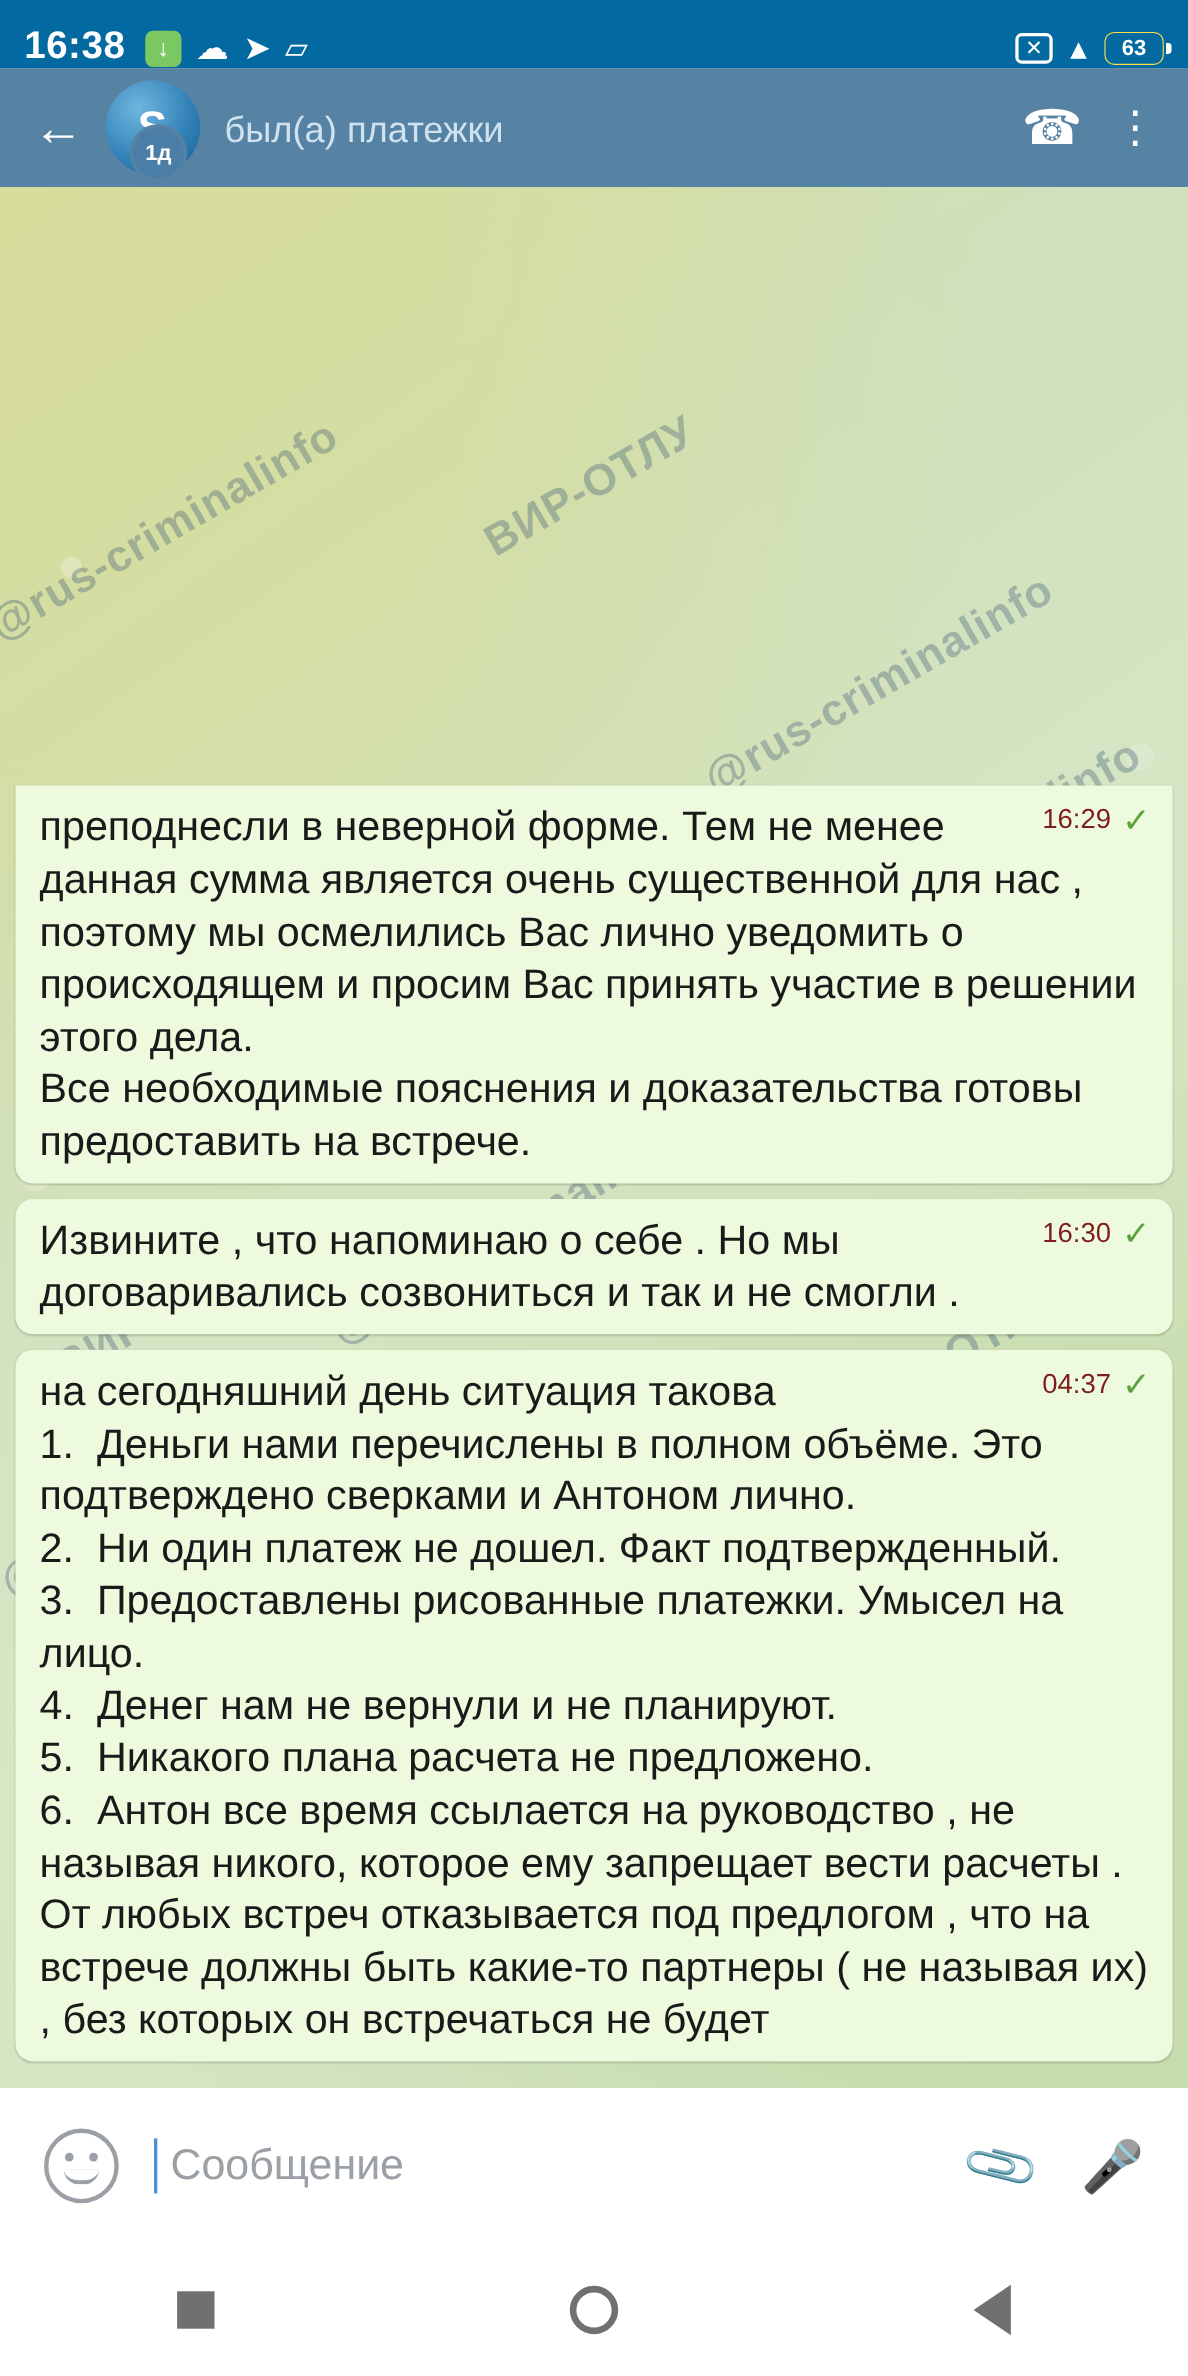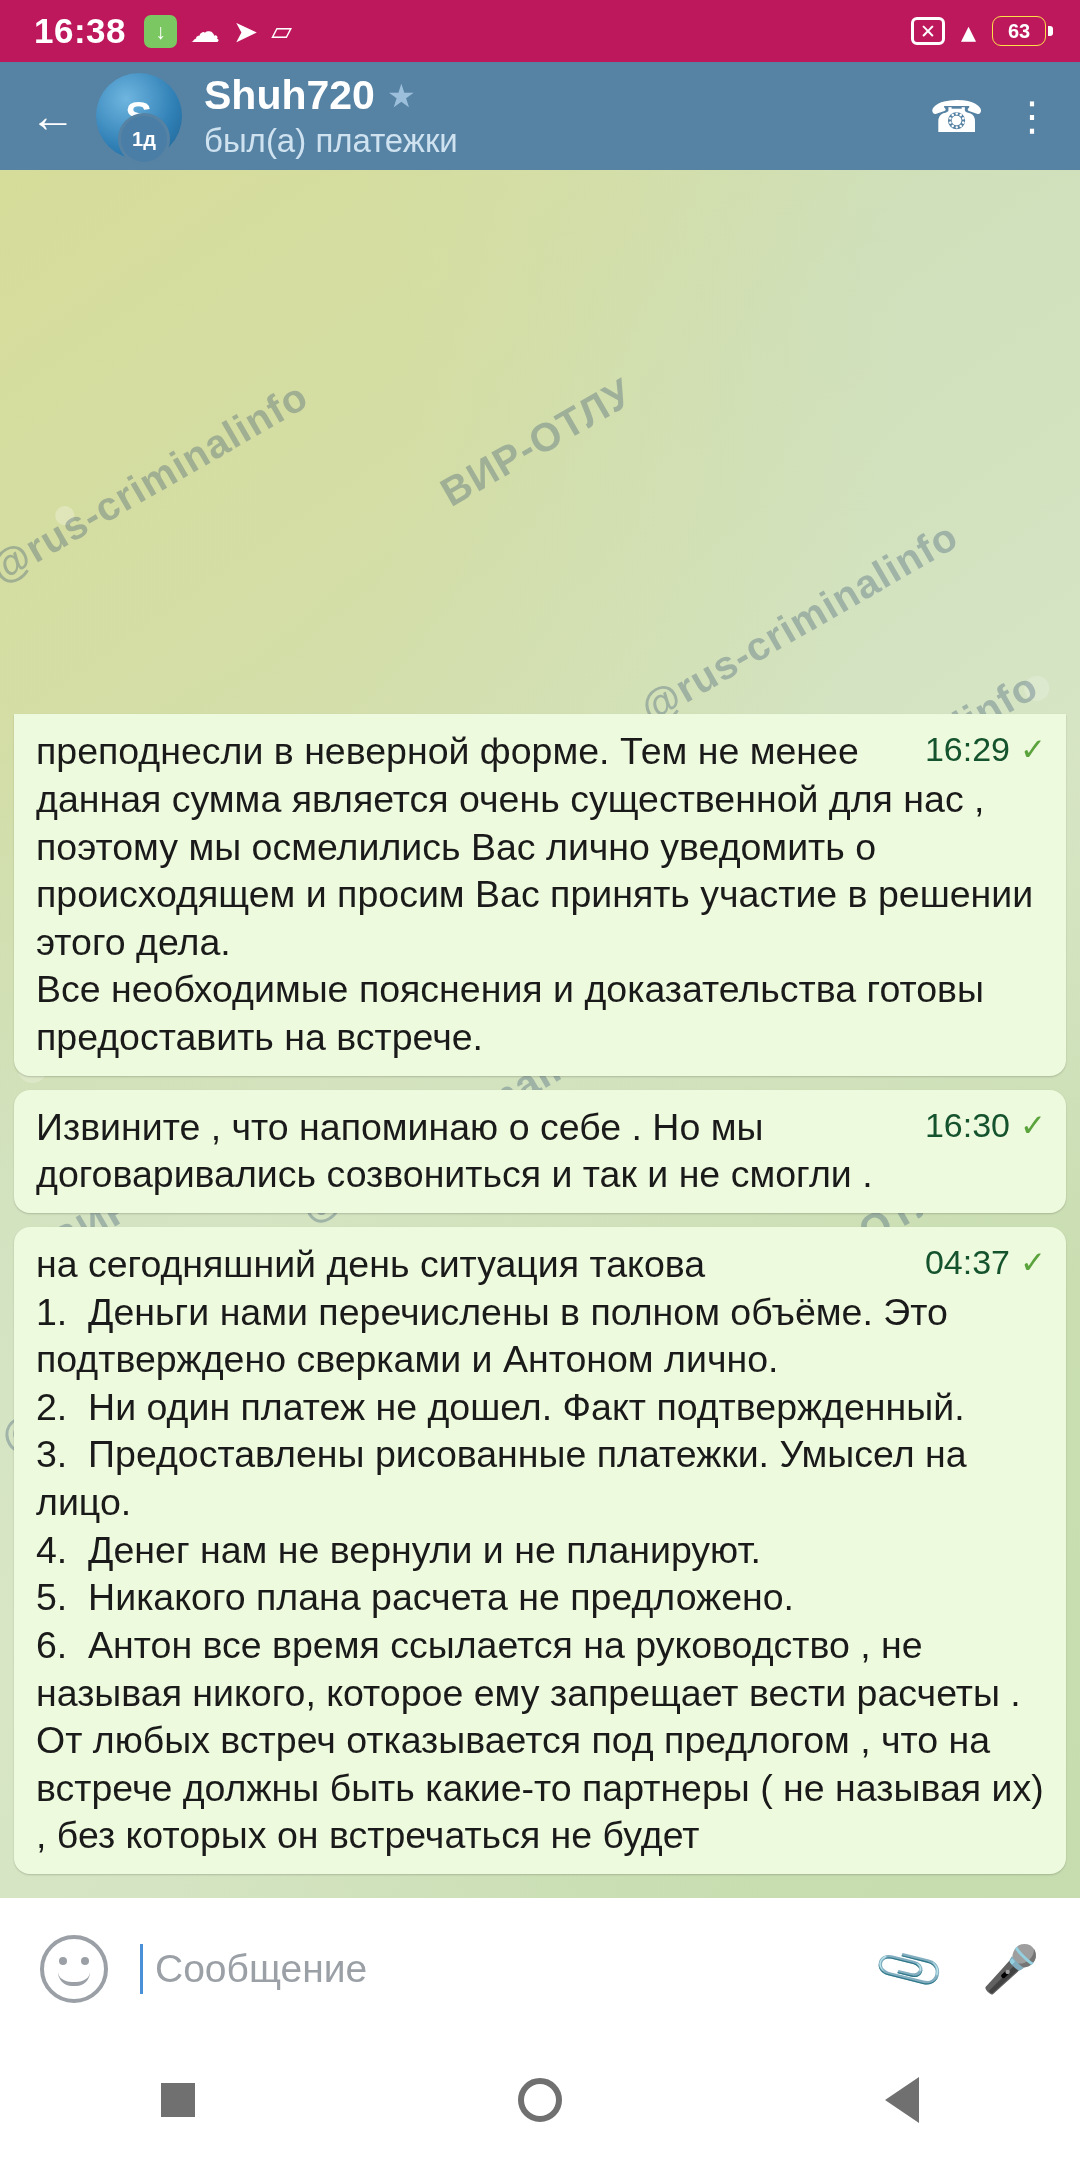--- a/index.html
+++ b/index.html
@@ -12,23 +12,23 @@
   .phone {
     position: relative;
     width: 1080px; height: 2160px;
     display: flex; flex-direction: column;
     background: #cfe0bb;
   }
 
   
   .statusbar {
     height: 62px;
-    background: #be185d;
-    display: flex; align-items: center;
-    padding: 0 34px;
+    background: #0369a1;
+    display: flex; align-items: flex-end;
+    padding: 0 22px;
     color: #ffffff;
     flex: 0 0 auto;
   }
   .status-clock {
     font-size: 35px; font-weight: bold; letter-spacing: .5px;
   }
   .status-icons-left { display: flex; align-items: center; gap: 13px; margin-left: 18px; }
   .status-spacer { flex: 1; }
   .status-icons-right { display: flex; align-items: center; gap: 16px; }
   .sq-icon {
@@ -130,21 +130,21 @@
     color: #1a1a1a;
     white-space: pre-wrap;
     word-wrap: break-word;
   }
   .msg-meta {
     float: right;
     display: inline-flex; align-items: center; gap: 10px;
     margin-left: 22px; margin-top: 6px;
     position: relative; top: -4px;
   }
-  .msg-time { color: #14532d; font-size: 34px; }
+  .msg-time { color: #7f1d1d; font-size: 25px; }
   .msg-check { color: #5ba33d; font-size: 31px; line-height: 1; }
   .msg.first { border-top-left-radius: 0; border-top-right-radius: 0; margin-top: -2px;}
 
   
   .composer {
     height: 142px;
     background: #ffffff;
     display: flex; align-items: center;
     padding: 0 40px;
     flex: 0 0 auto;
@@ -225,24 +225,20 @@
     </div>
   </div>
 
   <div class="appbar">
     <div class="back-arrow">←</div>
     <div class="avatar-wrap">
       <div class="avatar">S</div>
       <div class="avatar-badge">1д</div>
     </div>
     <div class="title-block">
-      <div class="chat-title-row">
-        <span class="chat-title">Shuh720</span>
-        <span class="star-icon">★</span>
-      </div>
       <div class="chat-sub">был(а) платежки</div>
     </div>
     <div class="appbar-actions">
       <span class="call-icon">☎</span>
       <span class="menu-icon">⋮</span>
     </div>
   </div>
 
   <div class="chat">
 

